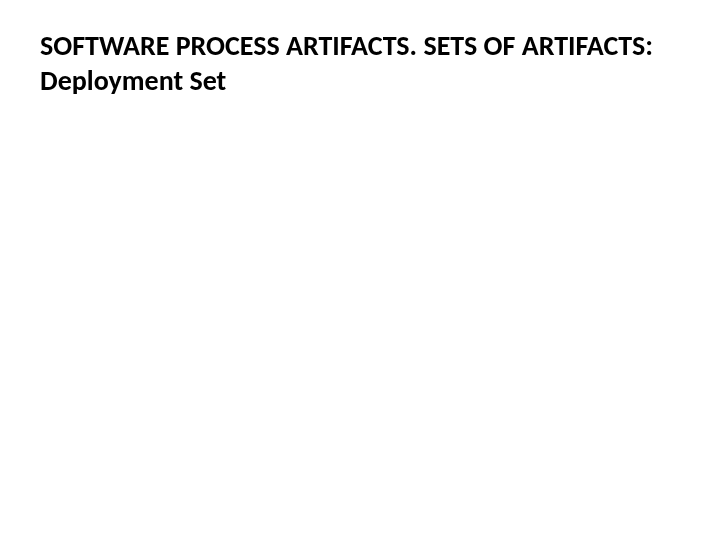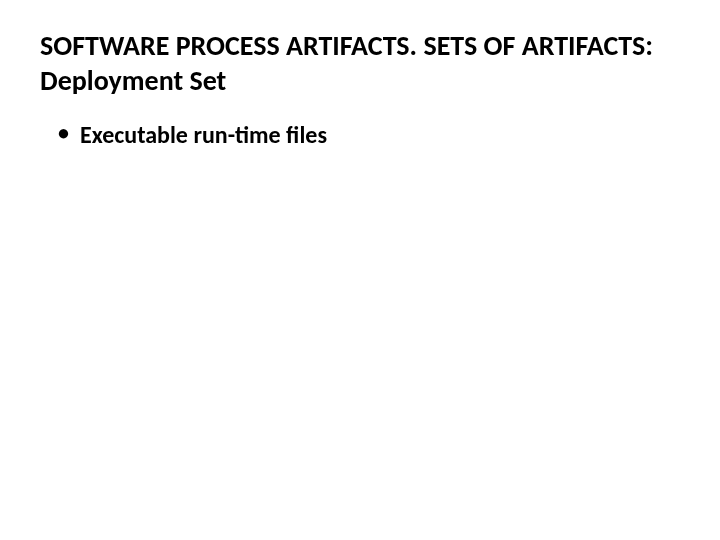--- a/index.html
+++ b/index.html
@@ -12,21 +12,21 @@
       height: 540px;
       background: #ffffff;
       font-family: Calibri, Arial, sans-serif;
       color: #000000;
       padding: 28px 40px;
     }
     .title {
       font-size: 28px;
       font-weight: bold;
       line-height: 1.25;
-      margin-bottom: 20px;
+      margin-bottom: 39px;
     }
     .bullet-list {
       list-style: none;
       padding-left: 18px;
     }
     .bullet-item {
       font-size: 24px;
       font-weight: bold;
       line-height: 1.4;
       position: relative;
@@ -40,14 +40,13 @@
       top: 0;
       font-size: 22px;
     }
   </style>
 </head>
 <body>
 
 <h1 class="title">SOFTWARE PROCESS ARTIFACTS. SETS OF ARTIFACTS: Deployment Set</h1>
 
 <ul class="bullet-list">
-  <li class="bullet-item">Executable run-time files</li>
 </ul>
 
 </body></html>

